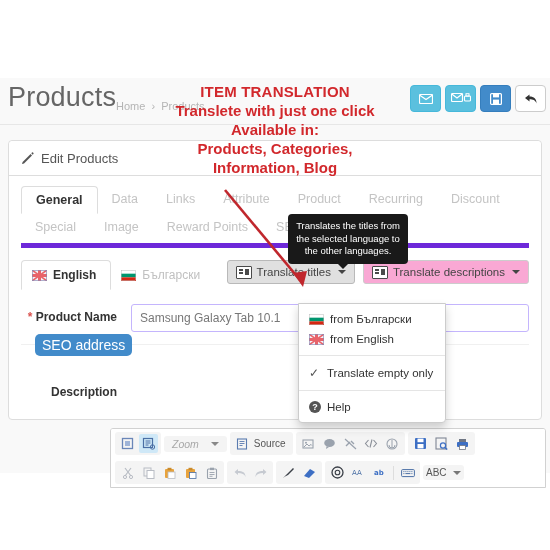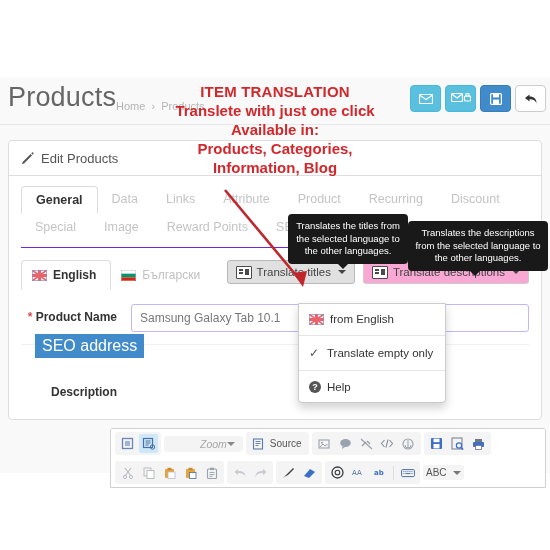--- a/index.html
+++ b/index.html
@@ -86,21 +86,21 @@
     font-size: 13px;
     color: #555;
   }
   .panel-body {
     padding: 10px 12px 0 12px;
     position: relative;
   }
   
   .navtabs {
     position: relative;
-    border-bottom: 1px solid #6d28d9;
+    border-bottom: 5px solid #6d28d9;
     padding-left: 0;
     height: 62px;
     box-sizing: border-box;
   }
   .tabrow { display: flex; align-items: flex-start; }
   .tab {
     font-size: 12.5px;
     color: #c4c4c4;
     padding: 6px 14px;
     white-space: nowrap;
@@ -287,22 +287,22 @@
     padding: 0 8px;
     box-sizing: border-box;
     line-height: 26px;
     background: #fff;
   }
   .seo-badge {
     position: absolute;
     left: 14px; top: 44px;
     background: #428bca;
     color: #fff;
-    font-size: 16px;
-    border-radius: 0;
+    font-size: 14px;
+    border-radius: 5px;
     padding: 3px 7px;
   }
   
   .editor-wrap {
     position: absolute;
     left: 110px; top: 428px;
     width: 434px;
     background: #fff;
     border: 1px solid #d1d1d1;
     border-radius: 3px 3px 0 0;
@@ -327,25 +327,25 @@
   .tbtn {
     width: 19px; height: 19px;
     display: flex; align-items: center; justify-content: center;
     border-radius: 2px;
     font-size: 9px;
     color: #777;
   }
   .tbtn.sel { background: #cfe8f7; }
   .tcombo {
     display: flex; align-items: center;
+    gap: 12px;
     font-size: 10.5px;
     color: #a8a8a8;
     padding: 0 5px;
     font-style: italic;
-    margin-left: 28px;
   }
   .tcombo .cv { border-left: 4px solid transparent; border-right: 4px solid transparent; border-top: 4px solid #888; width:0;height:0; font-style: normal;}
   .tlabel { font-size: 10px; color: #555; padding-right: 4px; }
   .vsep { width: 1px; height: 14px; background: #ddd; margin: 0 2px; }
   
   .annot {
     position: absolute;
     left: 120px; top: 83px;
     width: 310px;
     text-align: center;
@@ -684,26 +684,33 @@
         <span class="tlabel">ABC</span>
         <span class="cv" style="border-left:4px solid transparent;border-right:4px solid transparent;border-top:4px solid #777;width:0;height:0;"></span>
       </div>
     </div>
   </div>
 
   <div class="tooltip" id="tip-titles">
     <span>Translates the titles from the selected language to the other languages.</span>
     <span class="arw"></span>
   </div>
-  <div class="tooltip" id="tip-desc">
-    <span>Translates the descriptions from the selected language to the other languages.</span>
-    <span class="arw"></span>
-  </div>
 
   <div class="dropdown">
+    <div class="dd-item">
+      <span class="flag">
+        <svg width="15" height="11" viewBox="0 0 15 11">
+          <rect width="15" height="3.67" fill="#fff"></rect>
+          <rect y="3.67" width="15" height="3.67" fill="#00966e"></rect>
+          <rect y="7.34" width="15" height="3.66" fill="#d62612"></rect>
+          <rect x="0.3" y="0.3" width="14.4" height="10.4" fill="none" stroke="#bbb" stroke-width="0.5"></rect>
+        </svg>
+      </span>
+      <span>from Български</span>
+    </div>
     <div class="dd-item">
       <span class="flag">
         <svg width="15" height="11" viewBox="0 0 15 11">
           <rect width="15" height="11" fill="#f2f2f7"></rect>
           <path d="M0 0 L15 11 M15 0 L0 11" stroke="#e8636a" stroke-width="1.6"></path>
           <rect x="6" y="0" width="3" height="11" fill="#e8636a"></rect>
           <rect x="0" y="4" width="15" height="3" fill="#e8636a"></rect>
           <rect x="0.3" y="0.3" width="14.4" height="10.4" fill="none" stroke="#8a8ab5" stroke-width="0.7"></rect>
         </svg>
       </span>

